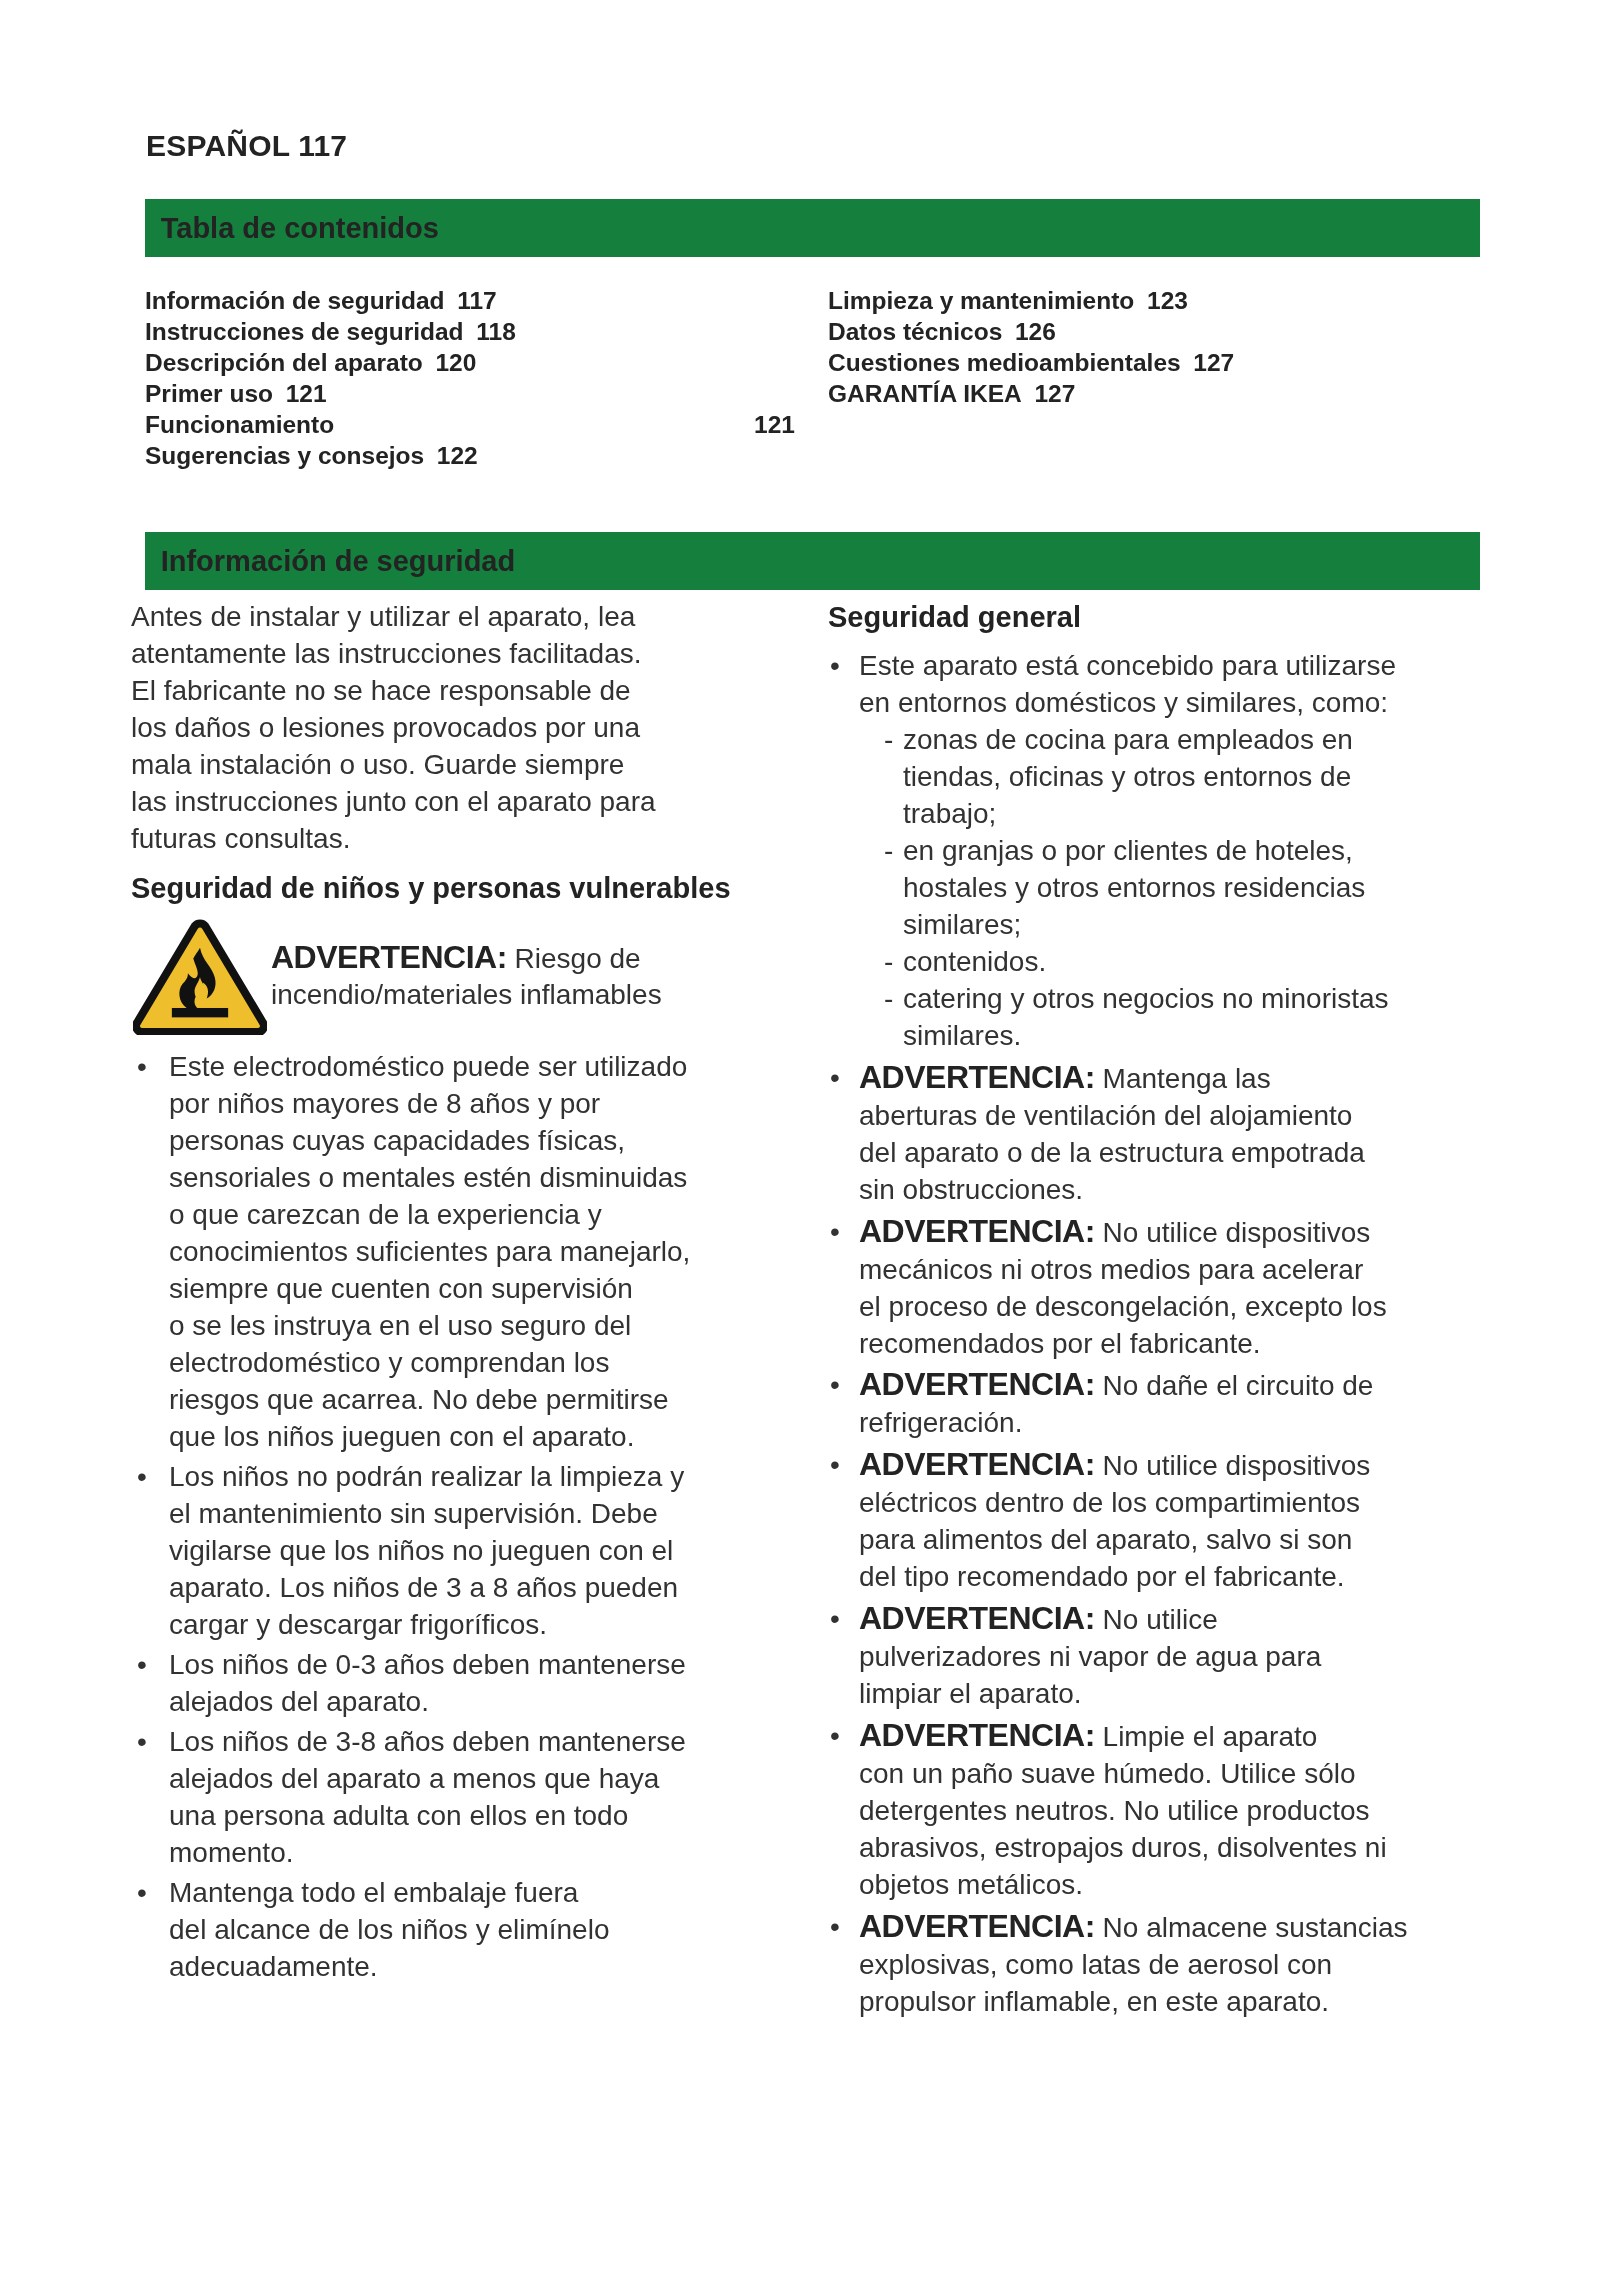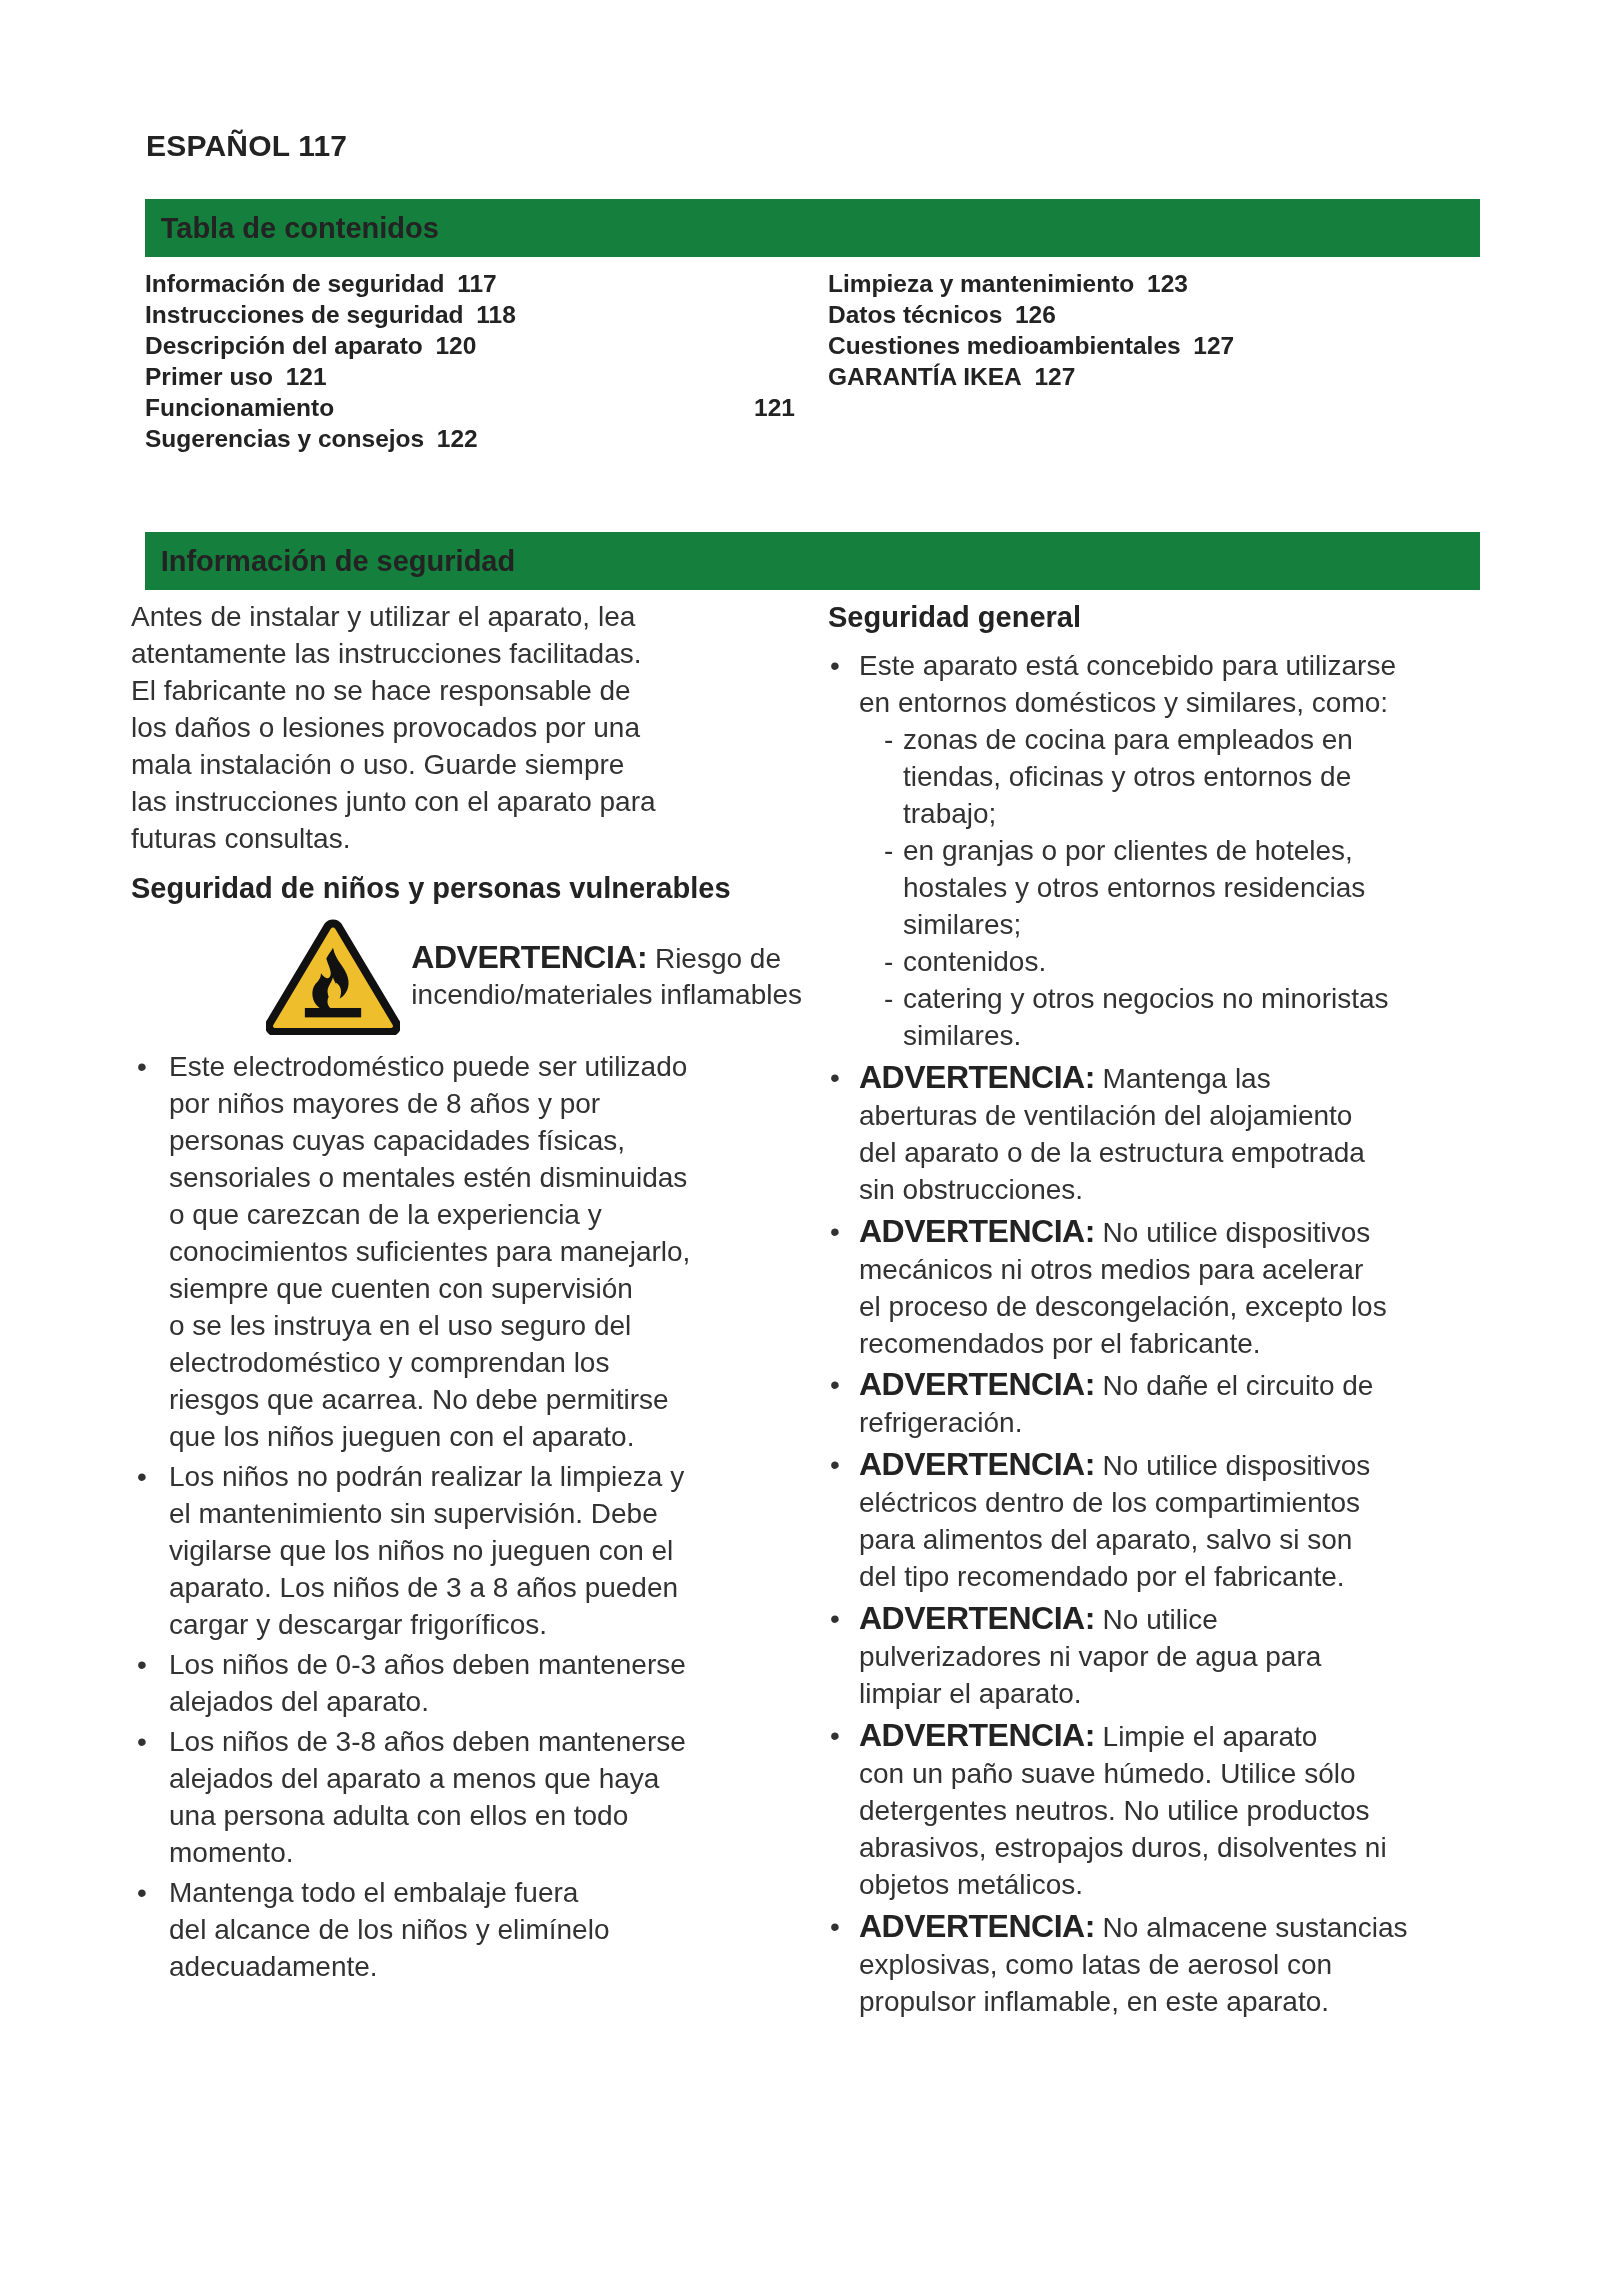--- a/index.html
+++ b/index.html
@@ -17,21 +17,21 @@
 
   .banner{
     position:absolute;left:145px;width:1335px;height:58px;
     background:#15803d;display:flex;align-items:center;
     padding-left:15.7px;box-sizing:border-box;
     font-size:29px;font-weight:700;color:#232323;
   }
   .banner-toc{top:199px;}
   .banner-safety{top:532px;}
 
-  .toc-cols{position:absolute;left:145px;top:268px;width:1335px;display:flex;gap:33px;}
+  .toc-cols{position:absolute;left:145px;top:285px;width:1335px;display:flex;gap:33px;}
   .toc-col{display:block;}
   .toc-left{width:650px;}
   .toc-right{width:652px;}
   .toc-row{height:31px;line-height:31px;font-size:24.5px;font-weight:700;color:#232323;white-space:nowrap;}
   .toc-page{margin-left:12.7px;}
   .toc-row.spread{display:flex;justify-content:space-between;}
   .toc-row.spread .toc-page{margin-left:0;}
 
   .col{position:absolute;top:598px;font-size:28px;line-height:37px;color:#323232;}
   .col-left{left:131px;width:671px;}
@@ -39,21 +39,21 @@
 
   .lines{white-space:pre-line;}
 
   .para{margin:0 0 11.8px 0;}
 
   .subhead{
     font-size:29px;font-weight:700;color:#232323;
     margin:0 0 9.8px 0;line-height:39px;
   }
 
-  .warnrow{display:flex;align-items:center;gap:11px;margin:5.9px 0 13.7px 2px;justify-content:flex-end;}
+  .warnrow{display:flex;align-items:center;gap:4px;margin:5.9px 0 13.7px 2px;}
   .warnrow svg{flex:0 0 auto;display:block;}
   .warncap{font-size:28px;line-height:36px;}
 
   .warn-label{font-size:32px;font-weight:700;color:#232323;letter-spacing:-0.5px;}
 
   .lbullet{position:relative;padding-left:38px;margin-top:2.9px;}
   .lbullet .marker{position:absolute;left:5.9px;top:0;}
   .rbullet{position:relative;padding-left:31px;margin-top:4.9px;}
   .rbullet .marker{position:absolute;left:2px;top:0;}
   .dash{position:relative;padding-left:75px;}

